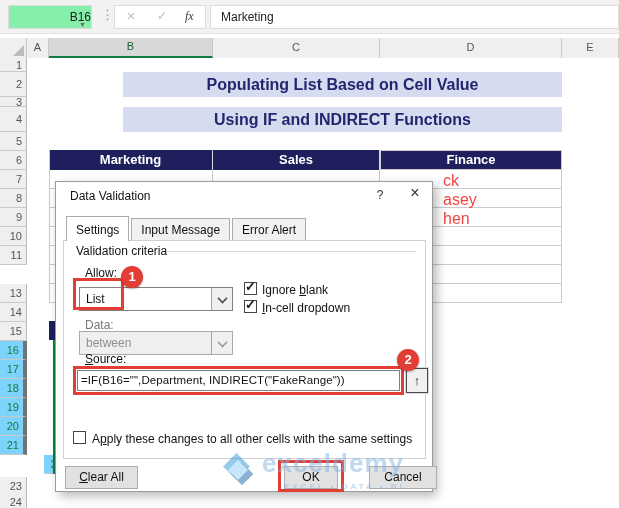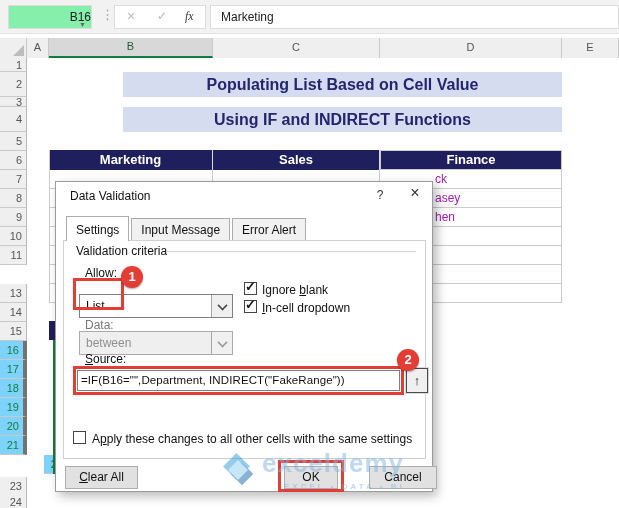--- a/index.html
+++ b/index.html
@@ -29,21 +29,21 @@
   .row-h.sel { background:#7dd3fc; color:#107C41; border-right:4px solid #737373; }
 
   
   .banner { position:absolute; left:123px; width:439px; height:25px; background:#D6DCF0; color:#23266E; font-weight:bold; font-size:16px; text-align:center; line-height:25px; }
   .xl-table { position:absolute; left:49px; top:150px; width:513px; }
   .xl-thead { display:flex; height:20px; }
   .xl-th { background:#1E1F5C; color:#fff; font-weight:bold; font-size:13px; text-align:center; line-height:20px; border-right:1px solid #DADADA; }
   .xl-row { display:flex; height:19px; }
   .xl-td { border-right:1px solid #CBCBCB; border-bottom:1px solid #CBCBCB; }
   .xl-table .leftline { position:absolute; left:0; top:0; bottom:0; width:1px; background:#CBCBCB; }
-  .frag { position:absolute; font-size:12px; color:#a21caf; }
+  .frag { position:absolute; font-size:16px; color:#ef4444;margin-left:8px; }
   .b15-sliver { position:absolute; left:49px; top:321px; width:6px; height:19px; background:#1E1F5C; }
   .sel-line { position:absolute; left:53px; top:340px; width:2px; height:134px; background:#107C41; }
 
   
   .dialog { position:absolute; left:55px; top:181px; width:378px; height:311px; background:#fff; border:1px solid #9B9B9B; box-shadow:4px 4px 10px rgba(0,0,0,.28); z-index:10; font-size:12px; color:#111; }
   .dlg-title { position:absolute; left:14px; top:7px; font-size:12px; color:#111; }
   .dlg-help  { position:absolute; left:316px; top:6px; width:16px; text-align:center; font-size:12px; color:#333; cursor:default; }
   .dlg-close { position:absolute; left:348px; top:2px; width:22px; height:22px; text-align:center; font-size:16px; color:#333; cursor:default; }
   .tabs { position:absolute; left:10px; top:36px; display:flex; z-index:3; }
   .tab { border:1px solid #ACACAC; border-bottom:none; background:#F1F1F1; padding:4px 9px 3px; margin-right:2px; font-size:12px; height:22px; }
@@ -196,21 +196,21 @@
       <div class="tab">Input Message</div>
       <div class="tab">Error Alert</div>
     </div>
     <div class="panel"></div>
 
     <div class="lbl group-label">Validation criteria</div>
     <div class="group-line"></div>
 
     <div class="lbl" style="left:29px; top:84px;"><span></span><i class="u">A</i><span>llow:</span></div>
 
-    <div class="combo" style="left:23px; top:112px;">
+    <div class="combo" style="left:23px; top:105px;">
       <span>List</span>
       <span class="chevseg"></span>
     </div>
 
     <div class="cb" style="left:188px; top:100px;">
         <span class="mark">✓</span>
       </div>
     <div class="lbl" style="left:206px; top:101px;"><span>Ignore </span><i class="u">b</i><span>lank</span></div>
 
     <div class="cb" style="left:188px; top:118px;">

